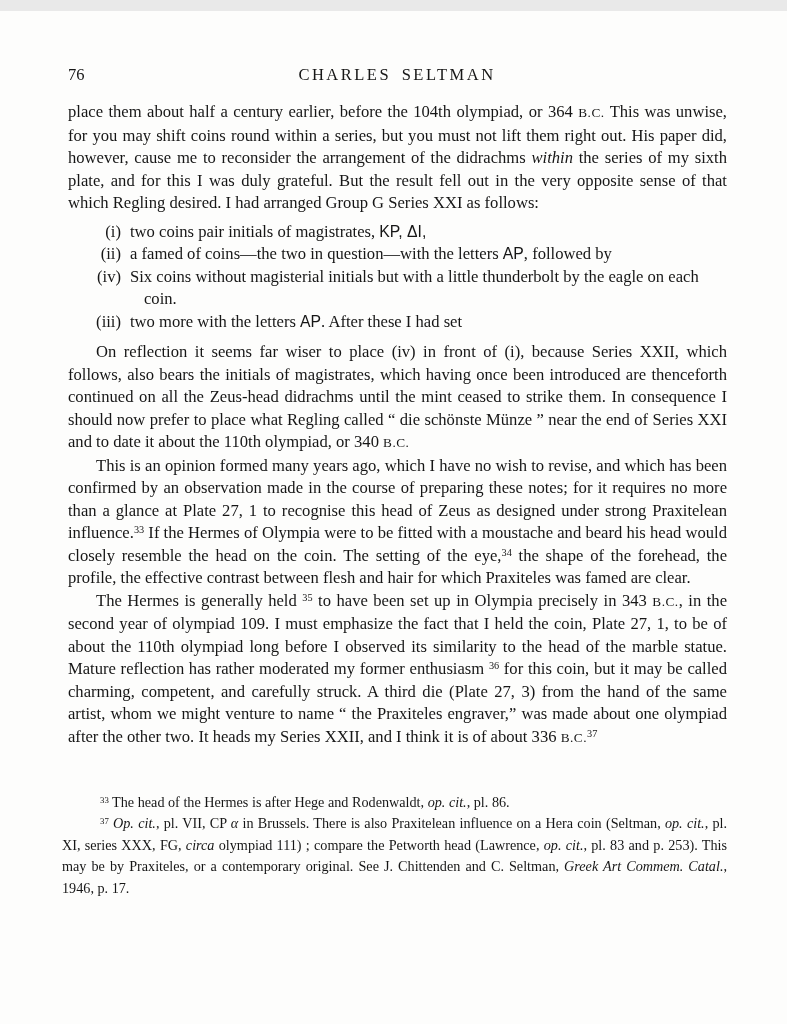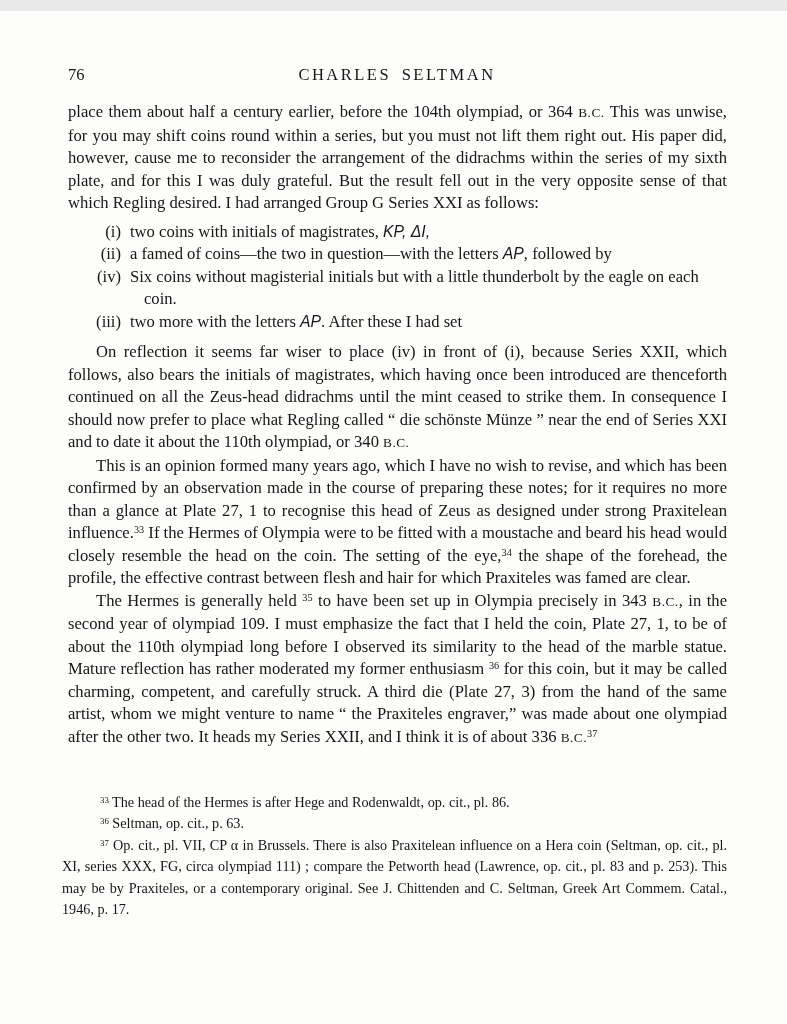--- a/index.html
+++ b/index.html
@@ -29,23 +29,23 @@
     text-align:justify;
   }
   .para{margin:0;text-indent:28px;}
   .para.no-indent{text-indent:0;}
   
   .list-block{margin:6px 0 8px 0;}
   .list-item{display:flex;text-align:left;}
   .list-marker{flex:0 0 62px;text-align:right;padding-right:9px;box-sizing:border-box;}
   .list-item-text{flex:1;padding-left:14px;text-indent:-14px;}
   
-  .seg-i{}
+  .seg-i{font-style:italic;}
   .seg-sc{font-size:0.8em;letter-spacing:0.5px;}
-  .seg-sans{font-family:"Liberation Sans","DejaVu Sans",sans-serif;font-size:0.95em;font-style:italic;}
+  .seg-sans{font-family:"Liberation Sans","DejaVu Sans",sans-serif;font-size:0.95em;}
   sup.seg-sup, sup.fn-marker{
     font-size:0.62em;line-height:0;vertical-align:baseline;
     position:relative;top:-0.45em;
   }
   
   .footnotes{
     position:absolute;top:781px;left:62px;right:60px;
     font-size:14.2px;line-height:21.4px;
     text-align:justify;
   }
@@ -59,21 +59,21 @@
   <div class="running-header">
     <span class="page-number">76</span>
     <span class="running-head">CHARLES SELTMAN</span>
   </div>
 
   <main class="body-text" id="body-text">
       <p class="para no-indent"><span>place them about half a century earlier, before the 104th olympiad, or 364 </span><span class="seg-sc">B.C.</span><span>  This was unwise, for you may shift coins round within a series, but you must not lift them right out.  His paper did, however, cause me to reconsider the arrangement of the didrachms </span><span class="seg-i">within</span><span> the series of my sixth plate, and for this I was duly grateful.  But the result fell out in the very opposite sense of that which Regling desired.  I had arranged Group G Series XXI as follows:</span></p>
       <div class="list-block">
         <div class="list-item">
           <span class="list-marker">(i)</span>
-          <div class="list-item-text"><span>two coins with initials of magistrates, </span><span class="seg-sans">KP, ΔI,</span></div>
+          <div class="list-item-text"><span>two coins pair initials of magistrates, </span><span class="seg-sans">KP, ΔI,</span></div>
         </div>
         <div class="list-item">
           <span class="list-marker">(ii)</span>
           <div class="list-item-text"><span>a famed of coins—the two in question—with the letters </span><span class="seg-sans">AP</span><span>, followed by</span></div>
         </div>
         <div class="list-item">
           <span class="list-marker">(iv)</span>
           <div class="list-item-text"><span>Six coins without magisterial initials but with a little thunderbolt by the eagle on each coin.</span></div>
         </div>
         <div class="list-item">
@@ -81,17 +81,16 @@
           <div class="list-item-text"><span>two more with the letters </span><span class="seg-sans">AP</span><span>.  After these I had set</span></div>
         </div>
       </div>
       <p class="para"><span>On reflection it seems far wiser to place (iv) in front of (i), because Series XXII, which follows, also bears the initials of magistrates, which having once been introduced are thenceforth continued on all the Zeus-head didrachms until the mint ceased to strike them.  In consequence I should now prefer to place what Regling called “ die schönste Münze ” near the end of Series XXI and to date it about the 110th olympiad, or 340 </span><span class="seg-sc">B.C.</span></p>
       <p class="para"><span>This is an opinion formed many years ago, which I have no wish to revise, and which has been confirmed by an observation made in the course of preparing these notes; for it requires no more than a glance at Plate 27, 1 to recognise this head of Zeus as designed under strong Praxitelean influence.</span><sup class="seg-sup">33</sup><span>  If the Hermes of Olympia were to be fitted with a moustache and beard his head would closely resemble the head on the coin.  The setting of the eye,</span><sup class="seg-sup">34</sup><span> the shape of the forehead, the profile, the effective contrast between flesh and hair for which Praxiteles was famed are clear.</span></p>
       <p class="para"><span>The Hermes is generally held </span><sup class="seg-sup">35</sup><span> to have been set up in Olympia precisely in 343 </span><span class="seg-sc">B.C.</span><span>, in the second year of olympiad 109.  I must emphasize the fact that I held the coin, Plate 27, 1, to be of about the 110th olympiad long before I observed its similarity to the head of the marble statue.  Mature reflection has rather moderated my former enthusiasm </span><sup class="seg-sup">36</sup><span> for this coin, but it may be called charming, competent, and carefully struck.  A third die (Plate 27, 3) from the hand of the same artist, whom we might venture to name “ the Praxiteles engraver,” was made about one olympiad after the other two.  It heads my Series XXII, and I think it is of about 336 </span><span class="seg-sc">B.C.</span><sup class="seg-sup">37</sup></p>
     </main>
 
   <section class="footnotes" id="footnotes">
       <p class="footnote"><sup class="fn-marker">33</sup> <span>The head of the Hermes is after Hege and Rodenwaldt, </span><span class="seg-i">op. cit.</span><span>, pl. 86.</span></p>
-      <p class="footnote"><sup class="fn-marker">36</sup> <span>Seltman, </span><span class="seg-i">op. cit.</span><span>, p. 63.</span></p>
       <p class="footnote"><sup class="fn-marker">37</sup> <span class="seg-i">Op. cit.</span><span>, pl. VII, CP </span><span class="seg-i">α</span><span> in Brussels.  There is also Praxitelean influence on a Hera coin (Seltman, </span><span class="seg-i">op. cit.</span><span>, pl. XI, series XXX, FG, </span><span class="seg-i">circa</span><span> olympiad 111) ; compare the Petworth head (Lawrence, </span><span class="seg-i">op. cit.</span><span>, pl. 83 and p. 253).  This may be by Praxiteles, or a contemporary original.  See J. Chittenden and C. Seltman, </span><span class="seg-i">Greek Art Commem. Catal.</span><span>, 1946, p. 17.</span></p>
     </section>
 
 </div>
 
 </body></html>

